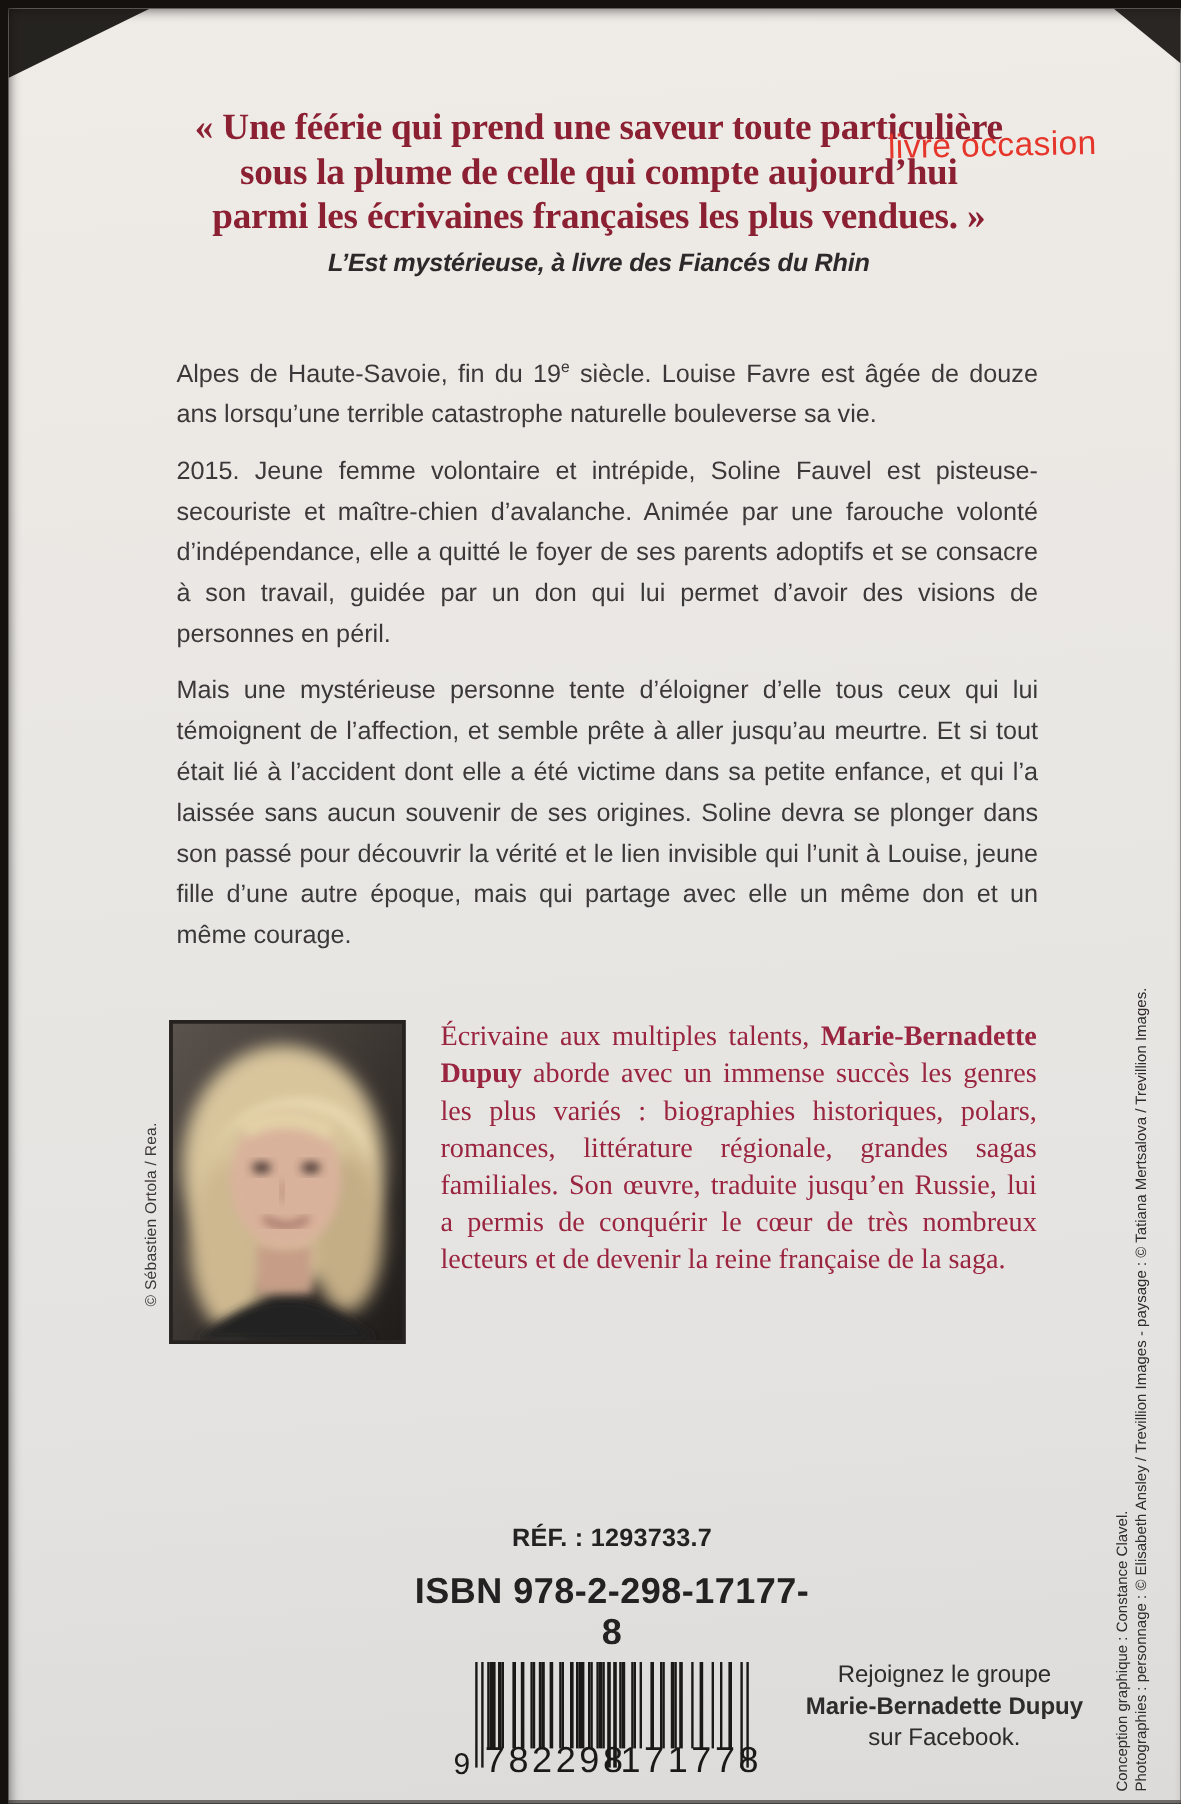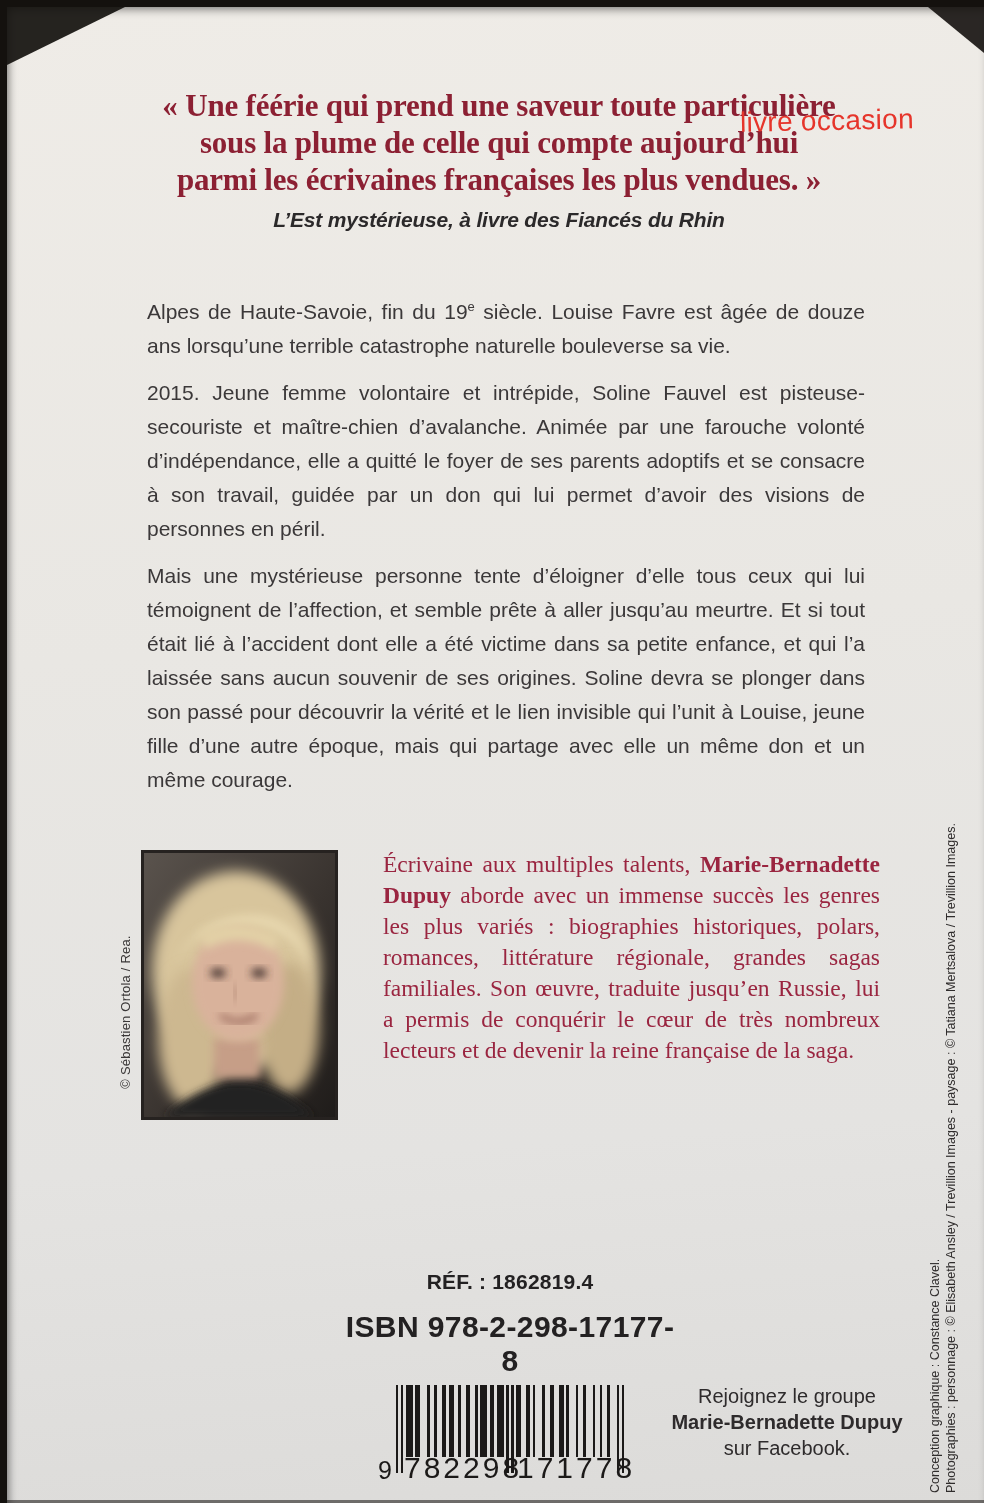--- a/index.html
+++ b/index.html
@@ -40,21 +40,21 @@
 
   .photo{position:absolute;left:134px;top:843px;width:197px;height:270px;
     background:#332f2d;border:3px solid #262220;box-sizing:border-box;}
   .photo svg{display:block;width:100%;height:100%;}
   .photo-credit{
     position:absolute;left:10px;top:996px;width:220px;height:18px;
     transform:rotate(-90deg);text-align:center;
     font-size:13px;letter-spacing:.2px;color:#3a3737;white-space:nowrap;
   }
 
-  .bio{position:absolute;left:376px;top:842px;width:497px;
+  .bio{position:absolute;left:360px;top:842px;width:497px;
     font-family:"Liberation Serif","DejaVu Serif",serif;
     font-size:23.5px;line-height:31px;text-align:justify;hyphens:auto;-webkit-hyphens:auto;}
   .bio .bold{font-weight:700;}
 
   .commerce{position:absolute;left:338px;top:1263px;width:330px;text-align:center;color:#232122;}
   .ref-line{font-size:21px;font-weight:700;letter-spacing:.2px;}
   .isbn-line{margin-top:16px;font-size:30px;font-weight:700;letter-spacing:.4px;}
   .barcode-wrap{position:relative;margin:7px auto 0 auto;width:228px;height:96px;}
   .bars{position:absolute;left:0;top:0;height:88px;width:228px;}
   .bars i{position:absolute;top:0;background:#1b1918;display:block;}
@@ -124,21 +124,21 @@
       <path d="M76 162 q18 13 37 0" stroke="#8d5a50" stroke-width="4" fill="none" filter="url(#soft)"></path>
       <path d="M30 110 Q60 55 120 62 Q160 70 165 115 Q150 75 100 72 Q55 72 30 110 Z" fill="#e6d6ad" filter="url(#soft)"></path>
       <path d="M55 80 Q95 60 135 84 L130 98 Q95 78 62 96 Z" fill="#e2d0a6" filter="url(#soft)"></path>
     </svg>
   </div>
   <div class="photo-credit">© Sébastien Ortola / Rea.</div>
 
   <div class="bio" style="color: rgb(154, 37, 64);"><span>Écrivaine aux multiples talents, </span><span class="bold">Marie-Bernadette Dupuy</span><span> aborde avec un immense succès les genres les plus variés : biographies historiques, polars, romances, littérature régionale, grandes sagas familiales. Son œuvre, traduite jusqu’en Russie, lui a permis de conquérir le cœur de très nombreux lecteurs et de devenir la reine française de la saga.</span></div>
 
   <div class="commerce">
-    <div class="ref-line">RÉF. : 1862819.4</div>
+    <div class="ref-line">RÉF. : 1293733.7</div>
     <div class="isbn-line">ISBN 978-2-298-17177-8</div>
     <div class="barcode-wrap">
       <div class="bars" id="bars">
           <i style="left: 0px; width: 2.4px; height: 88px;"></i>
           <i style="left: 4.8px; width: 2.4px; height: 88px;"></i>
           <i style="left: 9.6px; width: 2.4px; height: 72px;"></i>
           <i style="left: 12px; width: 2.4px; height: 72px;"></i>
           <i style="left: 14.4px; width: 2.4px; height: 72px;"></i>
           <i style="left: 19.2px; width: 2.4px; height: 72px;"></i>
           <i style="left: 21.6px; width: 2.4px; height: 72px;"></i>

